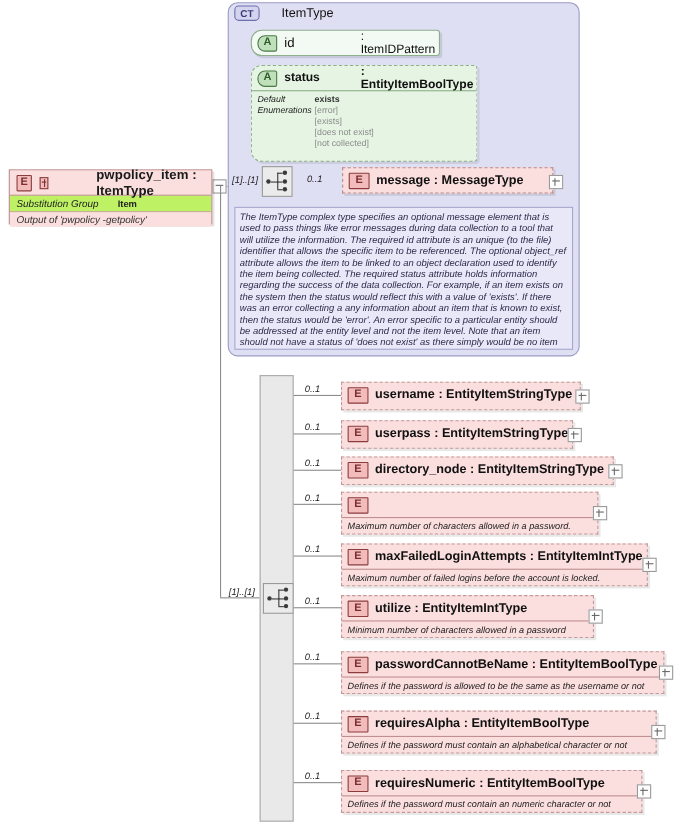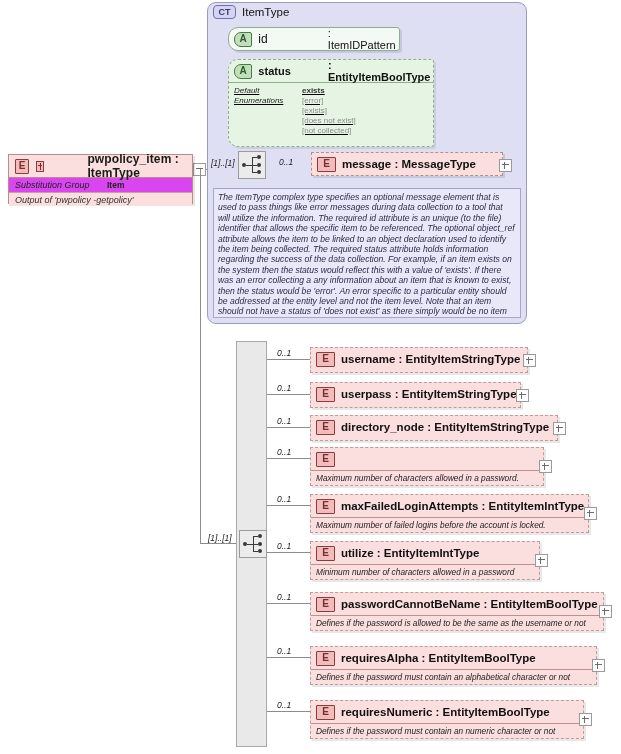--- a/index.html
+++ b/index.html
@@ -56,32 +56,32 @@
     background:#fbdede;border:1px solid #b98b8b;
     box-shadow:2px 2px 0 rgba(0,0,0,.10);
   }
   #root-box .hdr{
     height:22px;display:flex;align-items:center;gap:5px;padding-left:6px;
     border-bottom:1px solid #b98b8b;background:#fbdede;
   }
   #root-box .hdr .t{font-size:12px;font-weight:bold;color:#1a1a1a;letter-spacing:.1px;padding-left:38px;}
   #root-box .row{
     height:14px;display:flex;align-items:center;padding-left:6px;font-size:9px;
-    border-bottom:1px solid #c8a2a2;background:#d946ef;
+    border-bottom:1px solid #c8a2a2;background:#bef264;
   }
   #root-box .row .k{font-style:italic;color:#222;width:92px;}
   #root-box .row .v{font-size:8.5px;font-weight:bold;color:#222;}
   #root-box .row.doc{font-style:italic;color:#333;background:#fbdede;border-bottom:none;height:13px;}
 
   
   #ct-panel{
     left:207px;top:2px;width:320px;height:322px;
     background:#dfdff4;border:1px solid #9a9ac4;border-radius:9px;
   }
-  #ct-title{left:213px;top:5px;display:flex;align-items:center;gap:6px;}
+  #ct-title{left:213px;top:5px;display:flex;align-items:center;gap:20px;}
   #ct-title .t{font-size:11.5px;color:#111;}
 
   
   #attr-id{
     left:228px;top:27px;width:172px;height:24px;
     background:#f3f9f3;border:1px solid #8fae8c;border-radius:10px 3px 3px 10px;
     box-shadow:2px 2px 0 rgba(0,0,0,.10);
     display:flex;align-items:center;padding-left:5px;gap:6px;
   }
   #attr-id .nm{font-size:12px;color:#111;width:66px;}
@@ -92,23 +92,23 @@
     left:228px;top:59px;width:206px;height:88px;
     background:#e6f5e3;border:1px dashed #8fae8c;border-radius:10px 3px 3px 10px;
     box-shadow:2px 2px 0 rgba(0,0,0,.08);
   }
   #attr-status .hdr{
     height:22px;display:flex;align-items:center;padding-left:5px;gap:6px;
     border-bottom:1px solid #8fae8c;
   }
   #attr-status .hdr .nm{font-size:11px;font-weight:bold;color:#111;width:66px;}
   #attr-status .hdr .ty{font-size:11px;font-weight:bold;color:#111;}
-  #attr-status .body{display:flex;padding:3px 0 0 5px;text-decoration:underline;}
+  #attr-status .body{display:flex;padding:3px 0 0 5px;}
   #attr-status .lbl{font-size:8px;font-style:italic;color:#222;width:52px;line-height:10px;}
-  #attr-status .vals{font-size:8px;color:#8b8b8b;line-height:10px;margin-left:16px;}
+  #attr-status .vals{font-size:8px;color:#8b8b8b;line-height:10px;}
   #attr-status .vals .first{color:#333;font-weight:bold;}
 
   
   #el-message{
     left:311px;top:152px;width:192px;height:24px;
     background:#fbdede;border:1px dashed #b98b8b;
     box-shadow:2px 2px 0 rgba(0,0,0,.10);
     display:flex;align-items:center;padding-left:5px;gap:6px;
   }
   #el-message .t{font-size:11.5px;font-weight:bold;color:#111;}

